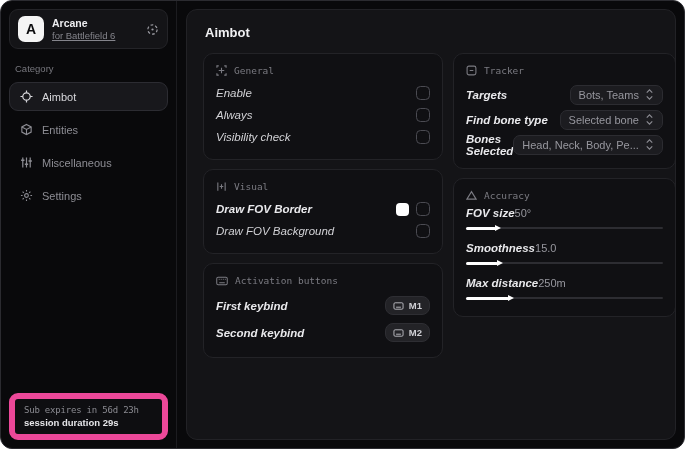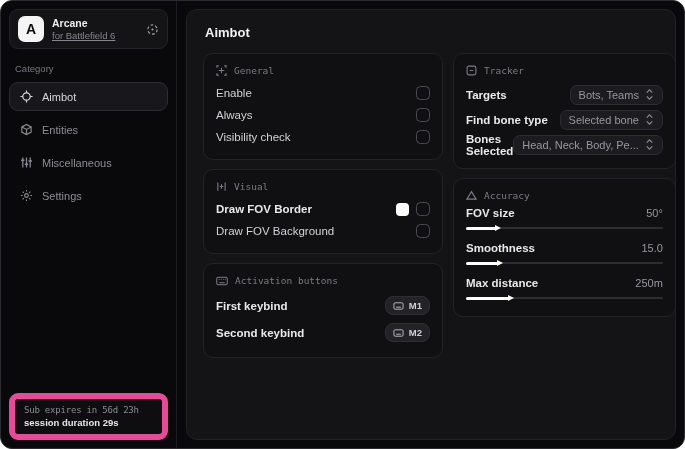--- a/index.html
+++ b/index.html
@@ -30,34 +30,34 @@
   
   .main { flex:1; margin:8px 8px 8px 9px; background:#141417; border:1px solid #222226; border-radius:11px; padding:12px 16px; overflow:hidden; }
   .main-title { font-size:13px; font-weight:bold; color:#f1f1f3; margin:3px 0 13px 2px; }
   .columns { display:flex; gap:10px; align-items:flex-start; }
   .col-left { width:240px; flex:0 0 240px; display:flex; flex-direction:column; gap:9px; }
   .col-right { flex:1; display:flex; flex-direction:column; gap:9px; }
   .card { background:#101013; border:1px solid #232327; border-radius:10px; padding:9px 12px 11px 12px; }
   .card-head { display:flex; align-items:center; gap:7px; font-family:"DejaVu Sans Mono", monospace; font-size:9.5px; color:#7b7b82; margin:2px 0 6px 0; }
   .card-head .hd-ic { display:flex; align-items:center; color:#7b7b82; }
   .row { display:flex; align-items:center; justify-content:space-between; min-height:22px; }
-  .row-label { font-size:11.5px; font-weight:500; color:#d2d2d6; }
+  .row-label { font-size:11.5px; font-weight:500; color:#d2d2d6;font-style:italic; }
   .row-label.bright { color:#e9e9ec; font-weight:600; }
   .checkbox { width:14px; height:14px; border:1.5px solid #4b4b52; border-radius:4.5px; background:transparent; cursor:pointer; }
   .right-group { display:flex; align-items:center; gap:7px; }
   .swatch { width:13px; height:13px; border-radius:4px; cursor:pointer; }
   .keybtn { display:flex; align-items:center; gap:5px; background:#232327; border:1px solid #2e2e33; border-radius:8px; padding:3px 7px; font-size:9.5px; font-weight:600; color:#cfcfd4; cursor:pointer; }
   .keybtn .kb-ic { display:flex; align-items:center; color:#b9b9bf; }
   .dropdown { display:flex; align-items:center; gap:6px; background:#1c1c20; border:1px solid #2c2c31; border-radius:7px; padding:3px 8px; font-size:11px; color:#97979e; cursor:pointer; max-width:150px; }
   .dd-text { white-space:nowrap; overflow:hidden; text-overflow:ellipsis; }
   .dd-ic { display:flex; align-items:center; color:#8b8b92; flex:0 0 auto; }
   .tracker-row { min-height:25px; }
   
   .slider-block { margin-top:4px; margin-bottom:9px; }
-  .slider-head { display:flex; justify-content:space-between; align-items:center; }
+  .slider-head { display:flex; justify-content:flex-start; align-items:center; }
   .slider-value { font-size:11px; color:#97979e; }
   .slider { position:relative; height:10px; margin-top:4px; cursor:pointer; }
   .slider-track { position:absolute; left:0; right:0; top:4px; height:2px; background:#2d2d32; border-radius:2px; }
   .slider-fill { position:absolute; left:0; top:3.5px; height:3px; background:#ffffff; border-radius:2px; }
   .slider-thumb { position:absolute; right:-5px; top:-2px; width:0; height:0; border-left:6px solid #ffffff; border-top:3.5px solid transparent; border-bottom:3.5px solid transparent; }
   svg { display:block; }
 </style>
 </head>
 <body>
 

